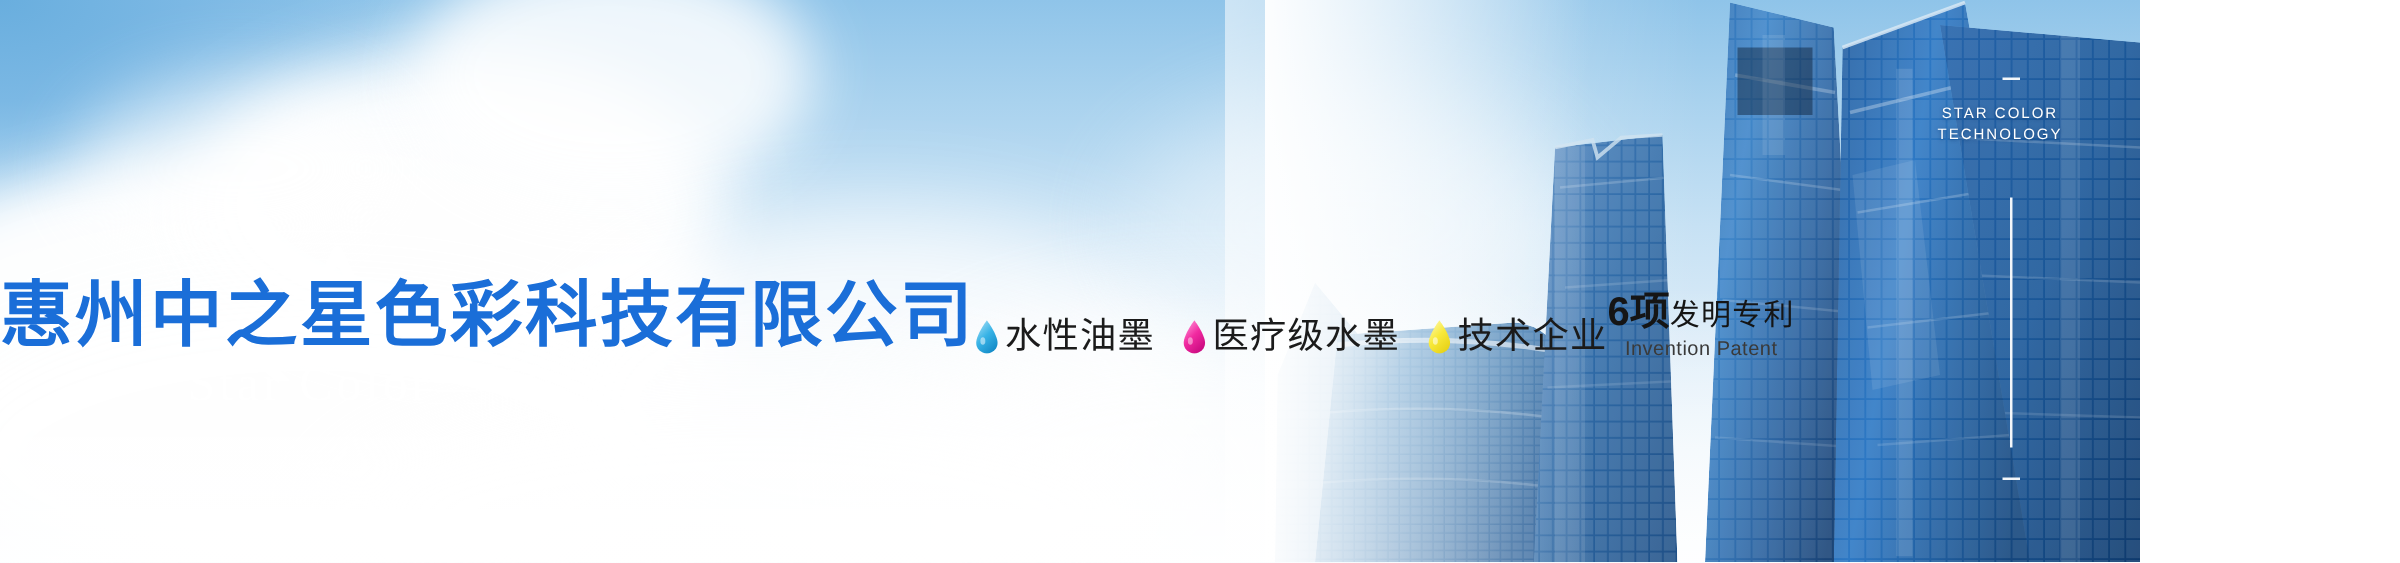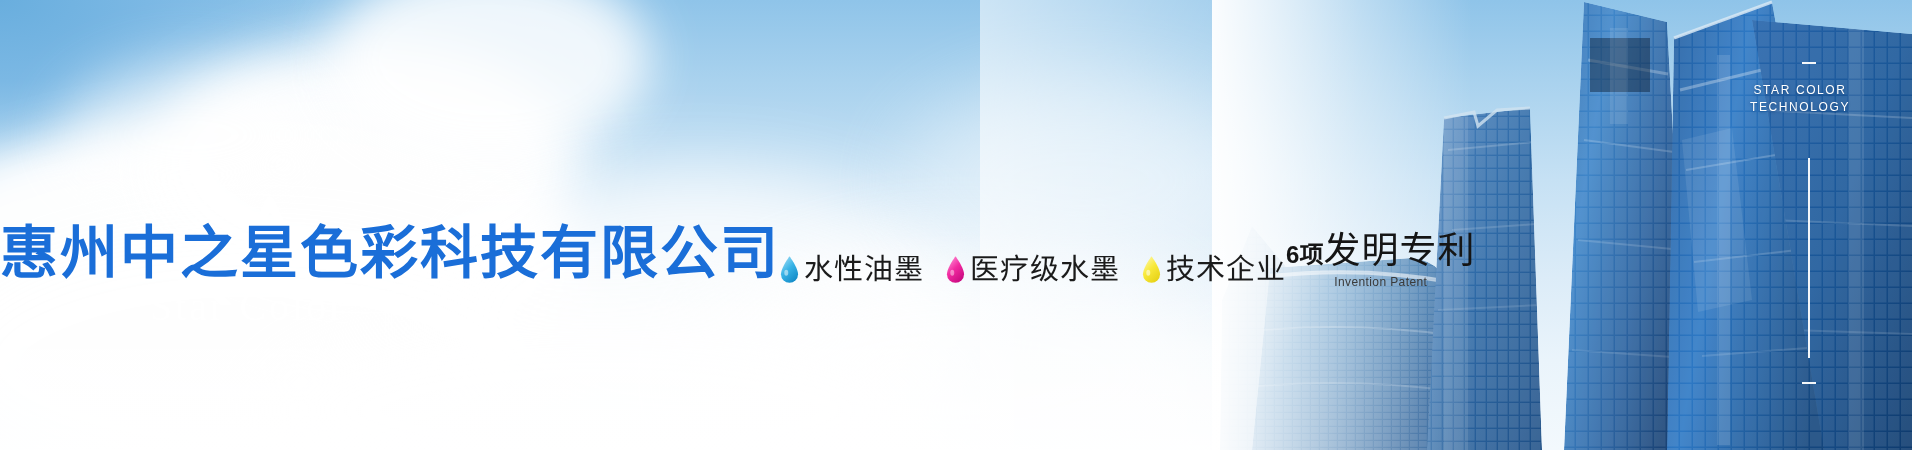--- a/index.html
+++ b/index.html
@@ -7,21 +7,21 @@
     margin: 0;
     padding: 0;
     background: #ffffff;
   }
   body {
     font-family: "Liberation Sans", "DejaVu Sans", sans-serif;
   }
 
   .banner {
     position: relative;
-    width: 1912px;
+    width: 1712px;
     height: 450px;
     overflow: hidden;
     
     background:
       linear-gradient(to bottom, #8fc4e9 0%, #a9d2ee 18%, #c6e1f4 40%, #dcecf8 62%, #eaf4fb 80%, #f3f9fd 100%);
   }
 
   
   .sky-deep {
     position: absolute;
@@ -194,31 +194,31 @@
   }
   .badge { text-align: center; }
   .badge-main {
     font-size: 34px;
     line-height: 1.04;
     color: #151515;
     white-space: nowrap;
   }
   .badge-main .strong {
     font-weight: 700;
-    font-size: 24px;
+    font-size: 32px;
     letter-spacing: 0px;
   }
   .badge-main .light {
     font-weight: 400;
-    font-size: 37px;
+    font-size: 24px;
     letter-spacing: 1px;
   }
   .badge-sub {
     margin-top: 4px;
-    font-size: 12px;
+    font-size: 16px;
     font-weight: 400;
     color: #3a3a3a;
     letter-spacing: .4px;
     white-space: nowrap;
   }
 </style>
 </head>
 <body>
 
 <div class="banner">

